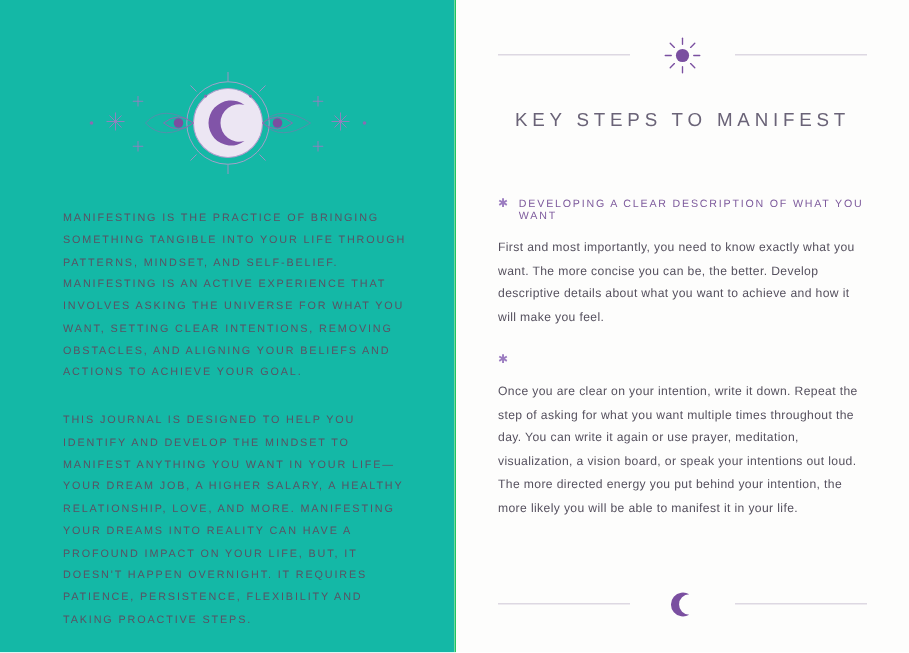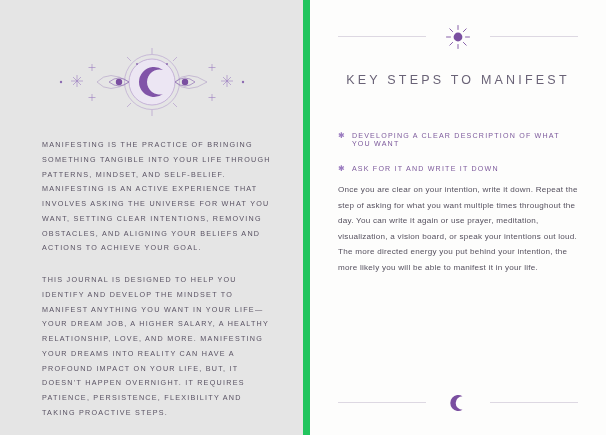--- a/index.html
+++ b/index.html
@@ -15,28 +15,28 @@
     height: 435px;
     background: #fdfdfc;
     display: flex;
     overflow: hidden;
   }
   .left-page {
     position: relative;
     width: 303px;
     height: 435px;
     padding: 0;
-    background: #e5e5e5;
+    background: #14b8a6;
   }
   .right-page {
     position: relative;
     width: 303px;
     height: 435px;
     background: #fdfdfc;
-    border-left: 7px solid #22c55e;
+    border-left: 1px solid #22c55e;
     text-decoration: underline;
   }
 
   
   .moon-art {
     position: absolute;
     left: 0; right: 0;
     top: 42px;
     height: 80px;
     display: flex;
@@ -223,26 +223,26 @@
       <div>Key Steps to Manifest</div>
     </div>
 
     <div class="steps">
 
       <div class="step">
         <div class="step-title">
           <span class="star-bullet">✱</span>
           <span>Developing a clear description of what you want</span>
         </div>
+        <p class="step-body">First and most importantly, you need to know exactly what you want. The more concise you can be, the better. Develop descriptive details about what you want to achieve and how it will make you feel.</p>
       </div>
 
       <div class="step">
         <div class="step-title">
           <span class="star-bullet">✱</span>
-          <span>Ask for it and write it down</span>
         </div>
         <p class="step-body">Once you are clear on your intention, write it down. Repeat the step of asking for what you want multiple times throughout the day. You can write it again or use prayer, meditation, visualization, a vision board, or speak your intentions out loud. The more directed energy you put behind your intention, the more likely you will be able to manifest it in your life.</p>
       </div>
 
     </div>
 
     <div class="rule rule-bot-left"></div>
     <div class="rule rule-bot-right"></div>
 
     <div class="moon-bottom">

